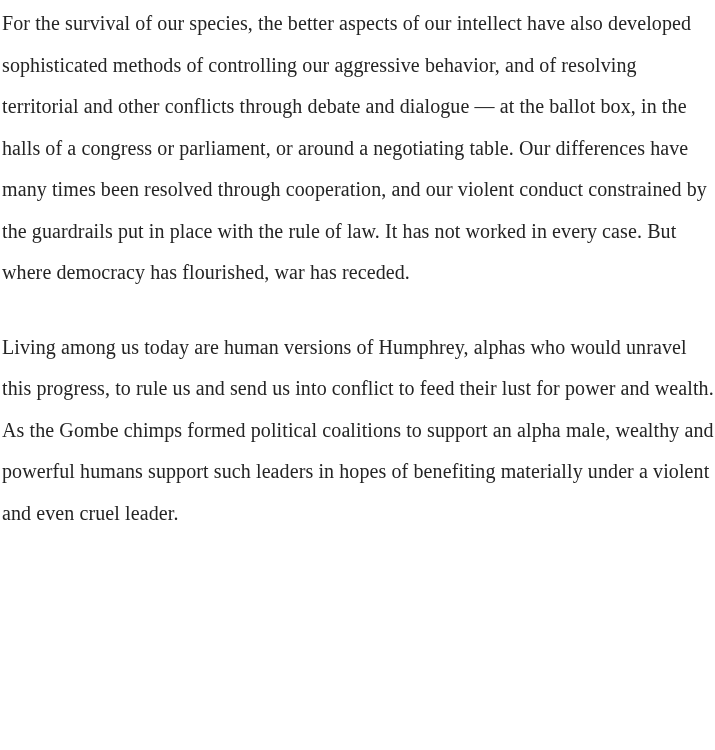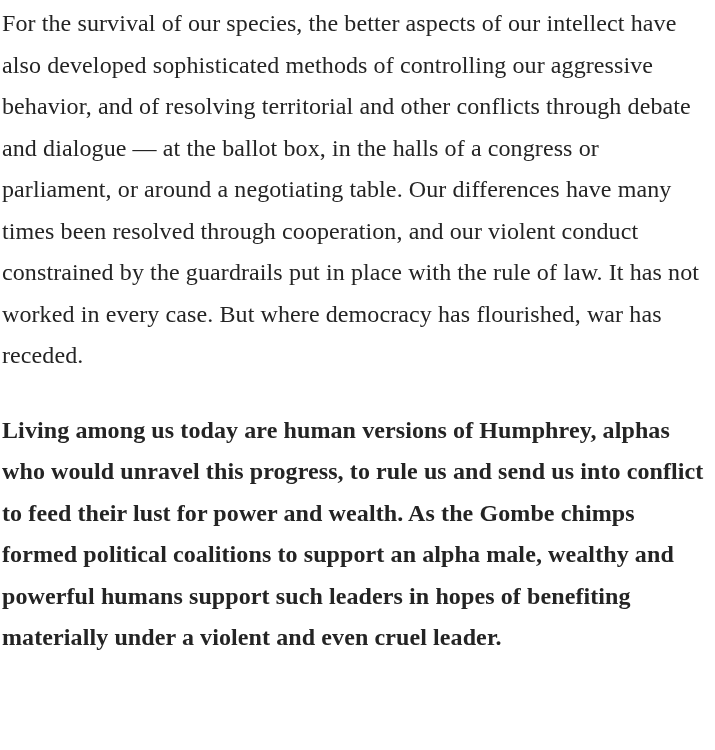--- a/index.html
+++ b/index.html
@@ -12,31 +12,30 @@
     height: 750px;
     box-sizing: border-box;
     background: #ffffff;
     overflow: hidden;
   }
   .article-body {
     box-sizing: border-box;
     padding: 3px 1px 0 2px;
     color: #242424;
     font-family: "Liberation Serif", "DejaVu Serif", serif;
-    font-size: 24px;
+    font-size: 20px;
     line-height: 41.5px;
     letter-spacing: 0.1px;
     text-rendering: optimizeLegibility;
   }
   .article-body p {
     margin: 0 0 33px 0;
   }
   .article-body p:last-child {
     margin-bottom: 12px;
-    font-weight: bold;
   }
 </style>
 </head>
 <body>
 
 <div class="page">
   <div class="article-body">
     <p>For the survival of our species, the better aspects of our intellect have also developed sophisticated methods of controlling our aggressive behavior, and of resolving territorial and other conflicts through debate and dialogue — at the ballot box, in the halls of a congress or parliament, or around a negotiating table. Our differences have many times been resolved through cooperation, and our violent conduct constrained by the guardrails put in place with the rule of law. It has not worked in every case. But where democracy has flourished, war has receded.</p>
     <p>Living among us today are human versions of Humphrey, alphas who would unravel this progress, to rule us and send us into conflict to feed their lust for power and wealth. As the Gombe chimps formed political coalitions to support an alpha male, wealthy and powerful humans support such leaders in hopes of benefiting materially under a violent and even cruel leader.</p>
   </div>

